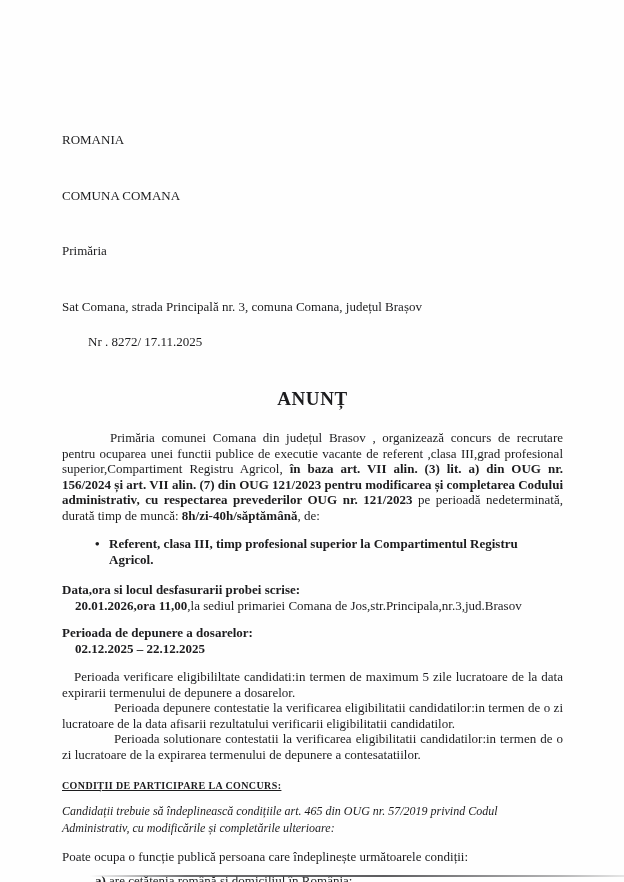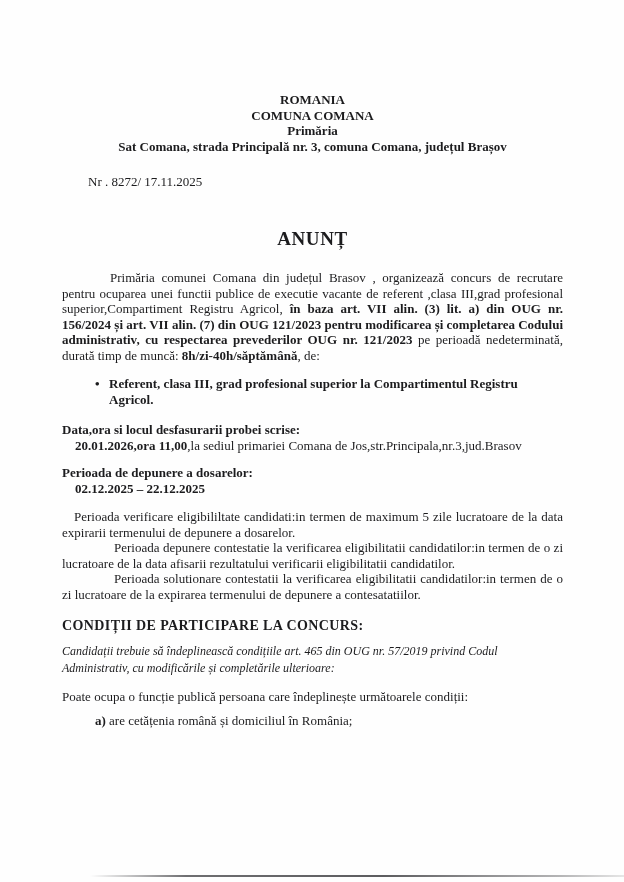--- a/index.html
+++ b/index.html
@@ -11,21 +11,21 @@
     background: #fefefe;
     box-sizing: border-box;
     padding: 92px 61px 0 62px;
     font-family: "Liberation Serif", serif;
     font-size: 13px;
     line-height: 15.5px;
     color: #1c1c1e;
     overflow: hidden;
   }
   .bold { font-weight: bold; }
-  .header-line { font-weight: bold; text-align: center; }
+  .header-line { font-weight: normal; text-align: left; margin-top: 40px; }
   .contact-line { font-weight: bold; text-align: center; margin-top: 11px; }
   .email { text-decoration: underline; }
   .doc-number { margin-top: 20px; margin-left: 26px; }
   .doc-title {
     margin-top: 41px;
     text-align: center;
     font-weight: bold;
     font-size: 19px;
     letter-spacing: 0.6px;
   }
@@ -44,21 +44,22 @@
   .section { margin-top: 14px; }
   .section-heading { font-weight: bold; }
   .section-detail { margin-left: 13px; }
   .elig-block { margin-top: 13px; }
   .elig-p { margin: 0; text-align: justify; }
   .elig-p.first { text-indent: 12px; }
   .elig-p.tabbed { text-indent: 52px; }
   .conditions-heading {
     margin-top: 16px;
     font-weight: bold;
-    font-size: 14px;
+    text-decoration: underline;
+    font-size: 10px;
     letter-spacing: 0.4px;
   }
   .legal-note {
     margin-top: 9px;
     font-style: italic;
     font-size: 12px;
     line-height: 17px;
     text-align: left;
   }
   .conditions-intro { margin-top: 7px; }
@@ -90,21 +91,21 @@
   </div>
 
   <div class="doc-number">Nr . 8272/ 17.11.2025</div>
 
   <div class="doc-title">ANUNȚ</div>
 
   <p class="intro-para"><span>Primăria comunei Comana din județul Brasov , organizează concurs de recrutare pentru ocuparea unei functii publice de executie vacante de referent ,clasa III,grad profesional superior,Compartiment Registru Agricol, </span><span class="bold">în baza art. VII alin. (3) lit. a) din OUG nr. 156/2024 și art. VII alin. (7) din OUG 121/2023 pentru modificarea și completarea Codului administrativ, cu respectarea prevederilor OUG nr. 121/2023</span><span> pe perioadă nedeterminată, durată timp de muncă: </span><span class="bold">8h/zi-40h/săptămână</span><span>, de:</span></p>
 
   <div class="bullet-row">
     <span class="bullet-marker">•</span>
-    <span>Referent, clasa III, grad profesional superior la Compartimentul Registru Agricol.</span>
+    <span>Referent, clasa III, timp profesional superior la Compartimentul Registru Agricol.</span>
   </div>
 
   <div class="section" style="margin-top:15px;">
     <div class="section-heading">Data,ora si locul desfasurarii probei scrise:</div>
     <div class="section-detail"><span class="bold">20.01.2026,ora 11,00</span><span>,la sediul primariei Comana de Jos,str.Principala,nr.3,jud.Brasov</span></div>
   </div>
 
   <div class="section" style="margin-top:12px;">
     <div class="section-heading">Perioada de depunere a dosarelor:</div>
     <div class="section-detail bold">02.12.2025 – 22.12.2025</div>

